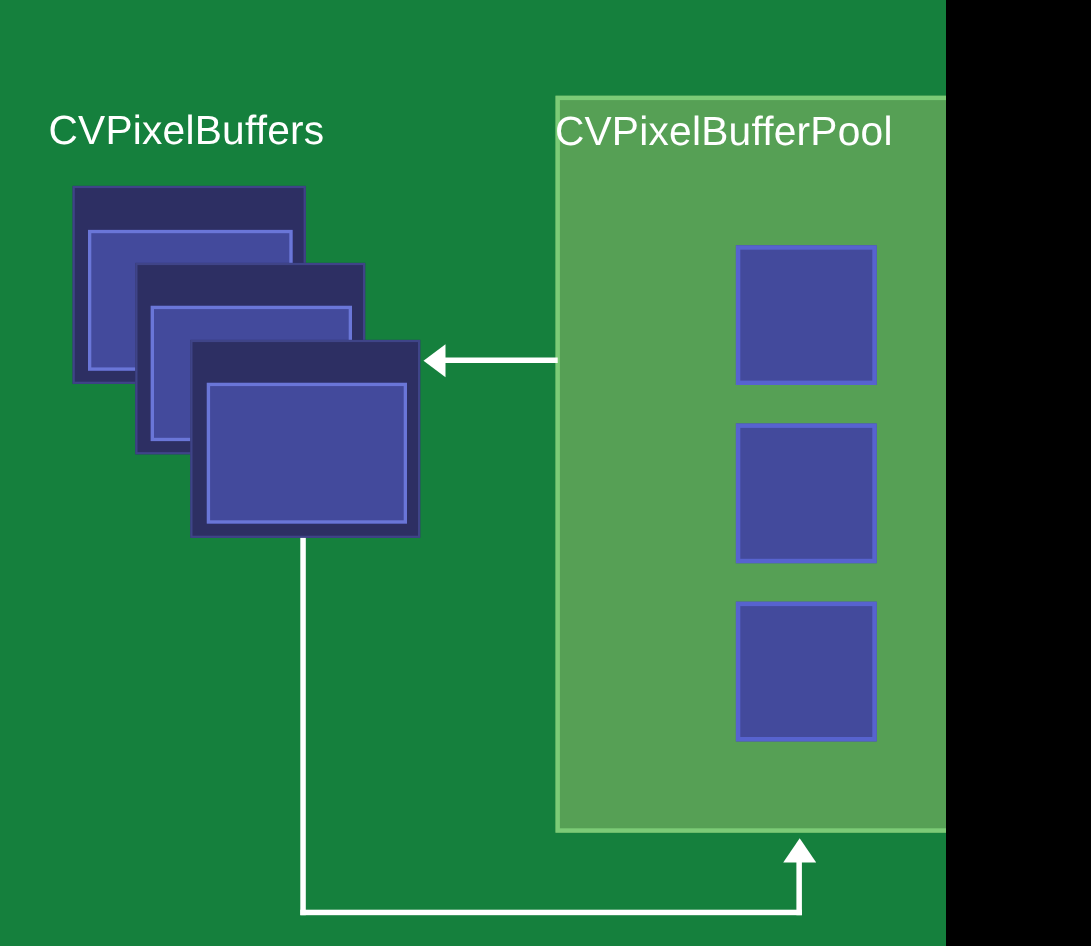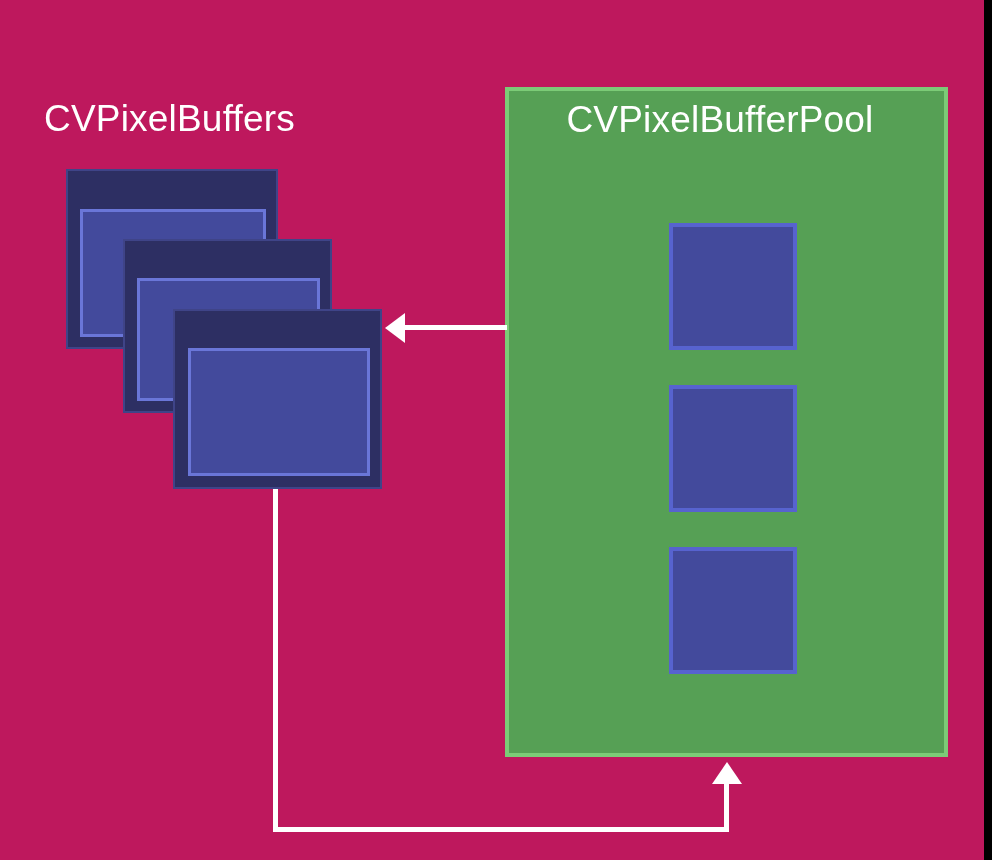--- a/index.html
+++ b/index.html
@@ -6,23 +6,23 @@
   html, body {
     margin: 0;
     padding: 0;
     background: #000000;
   }
   body {
     font-family: "Liberation Sans", sans-serif;
   }
   #stage {
     position: relative;
-    width: 984px;
+    width: 860px;
     height: 860px;
-    background: #be185d;
+    background: #15803d;
     overflow: hidden;
   }
   .label {
     position: absolute;
     color: #ffffff;
     font-family: "Liberation Sans", sans-serif;
     font-size: 37px;
     font-weight: 400;
     letter-spacing: 0.2px;
     white-space: nowrap;

